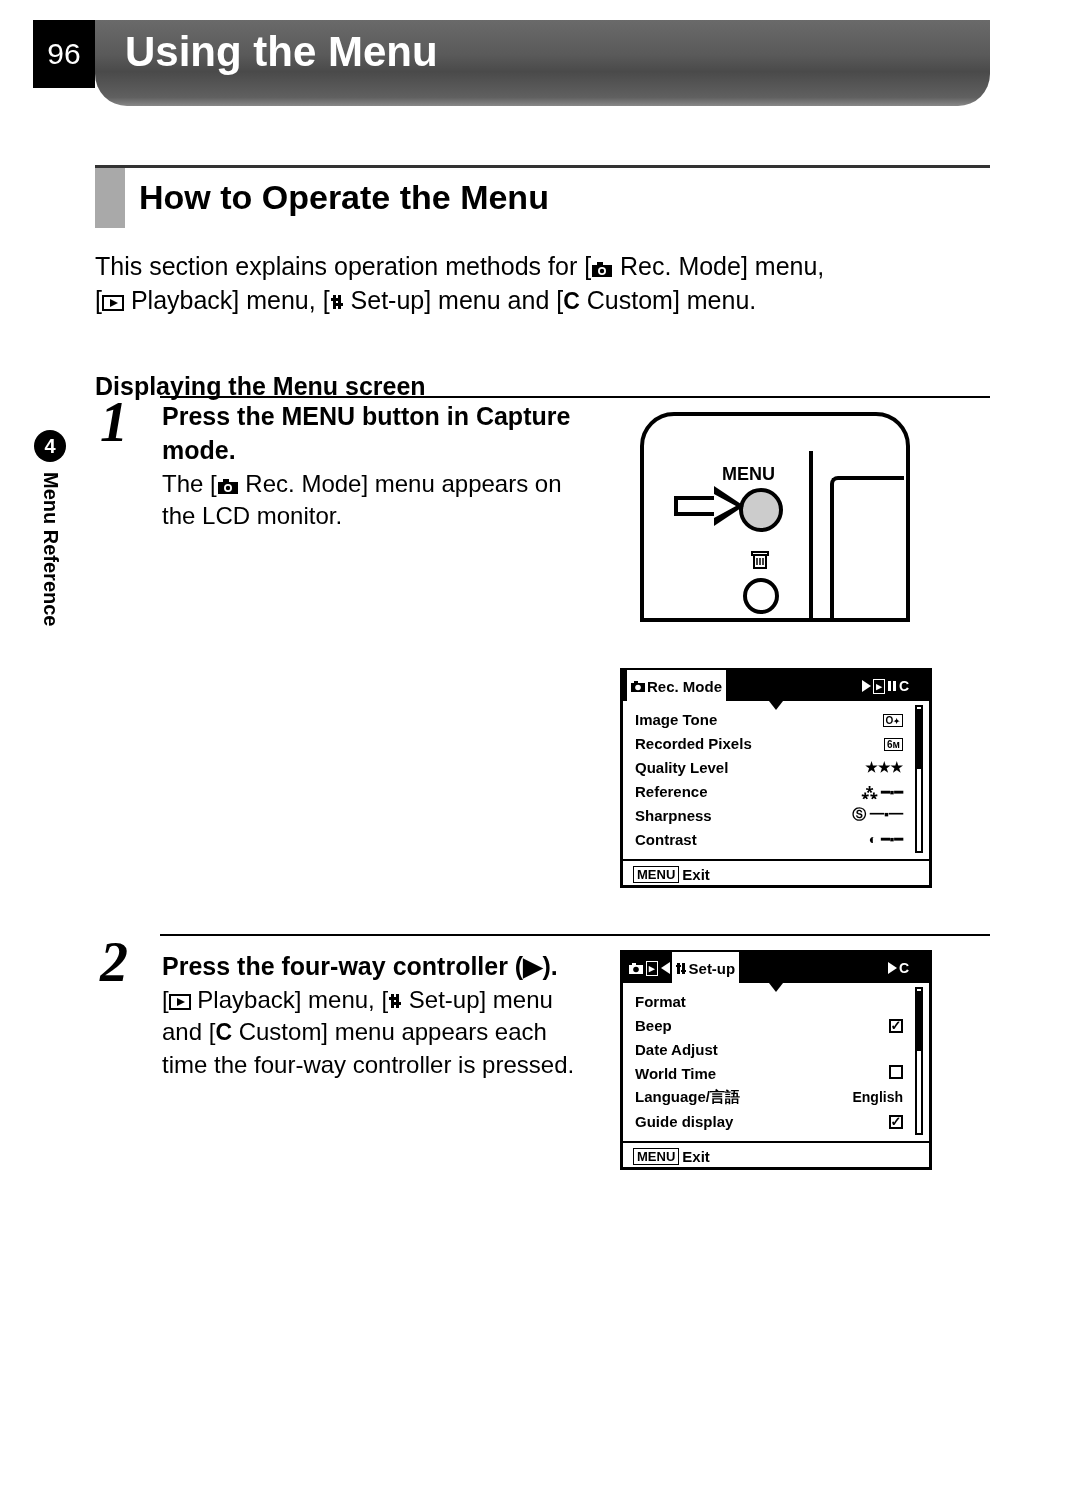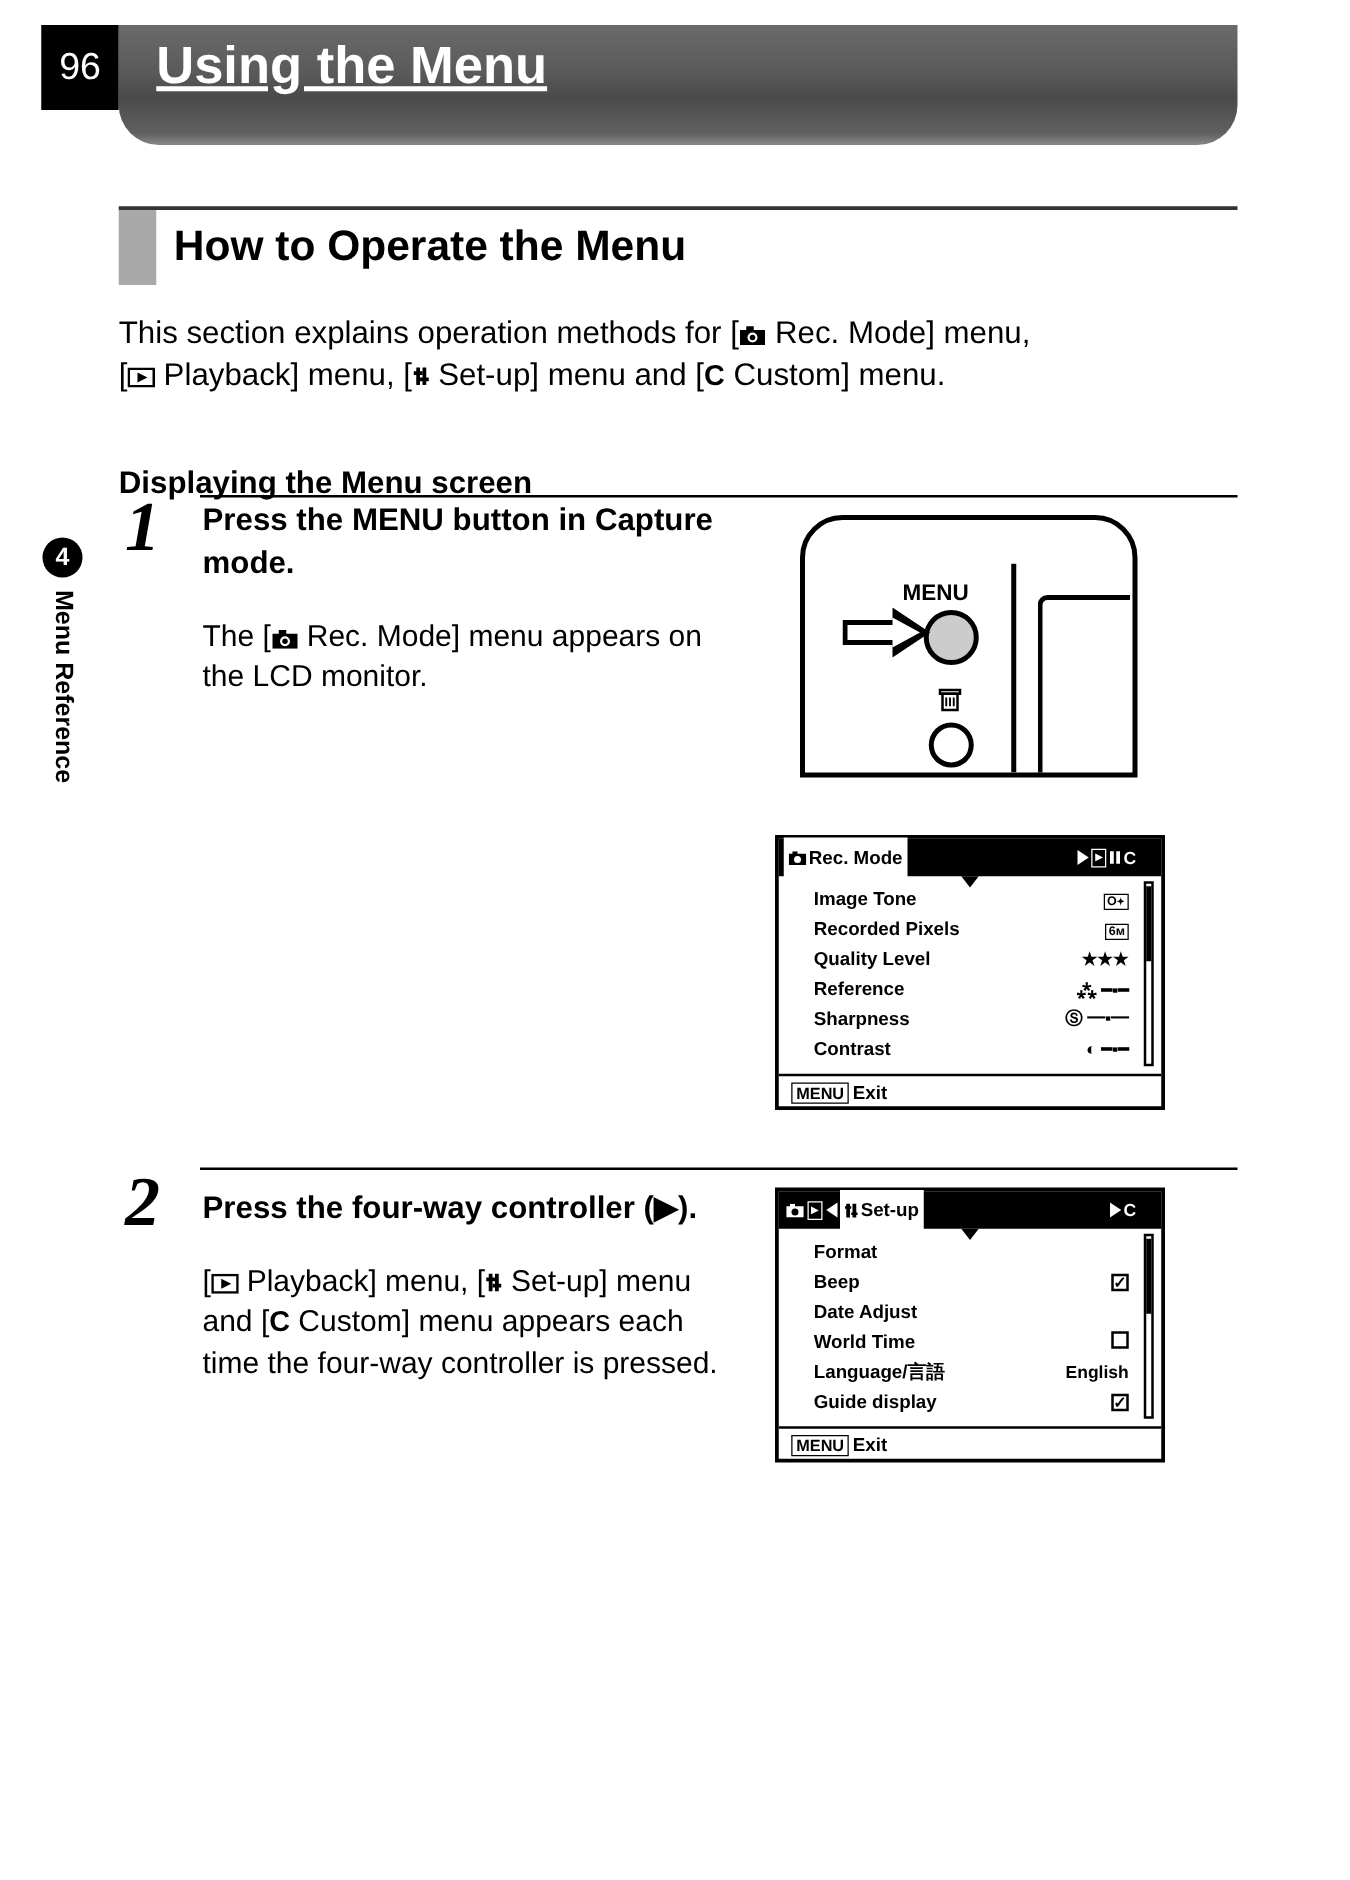--- a/index.html
+++ b/index.html
@@ -22,29 +22,28 @@
     font-size: 30px;
     display: flex;
     align-items: center;
     justify-content: center;
   }
   .chapter-tab {
     position: absolute;
     left: 95px;
     top: 20px;
     right: 90px;
-    height: 96px;
+    height: 86px;
     background: linear-gradient(#6a6a6a, #5a5a5a 40%, #4a4a4a 60%, #606060 90%, #888 100%);
     border-radius: 0 0 32px 32px;
     color: #fff;
     font-size: 42px;
     font-weight: bold;
     padding-left: 30px;
     padding-top: 8px;
-    text-decoration: underline;
   }
   .side-marker {
     position: absolute;
     left: 33px;
     top: 430px;
     width: 34px;
     display: flex;
     flex-direction: column;
     align-items: center;
   }
@@ -125,21 +124,21 @@
   .step-body.s1 { top: 400px; }
   .step-body.s2 { top: 950px; }
   .step-title {
     font-size: 25px;
     font-weight: bold;
     line-height: 1.35;
   }
   .step-desc {
     font-size: 24px;
     line-height: 1.35;
-    margin-top: 26px;
+    margin-top: 0;
   }
   .camera-illus {
     position: absolute;
     left: 620px;
     top: 402px;
     width: 310px;
     height: 230px;
   }
   .camera-body {
     position: absolute;
@@ -234,21 +233,20 @@
     height: 158px;
     font-size: 15px;
     font-weight: bold;
     padding: 6px 26px 0 12px;
   }
   .lcd-row {
     display: flex;
     justify-content: space-between;
     align-items: center;
     height: 24px;
-    margin-left: 16px;
   }
   .lcd-row .val { font-size: 14px; }
   .lcd-foot {
     height: 28px;
     border-top: 2px solid #000;
     display: flex;
     align-items: center;
     font-size: 15px;
     font-weight: bold;
     padding-left: 10px;

